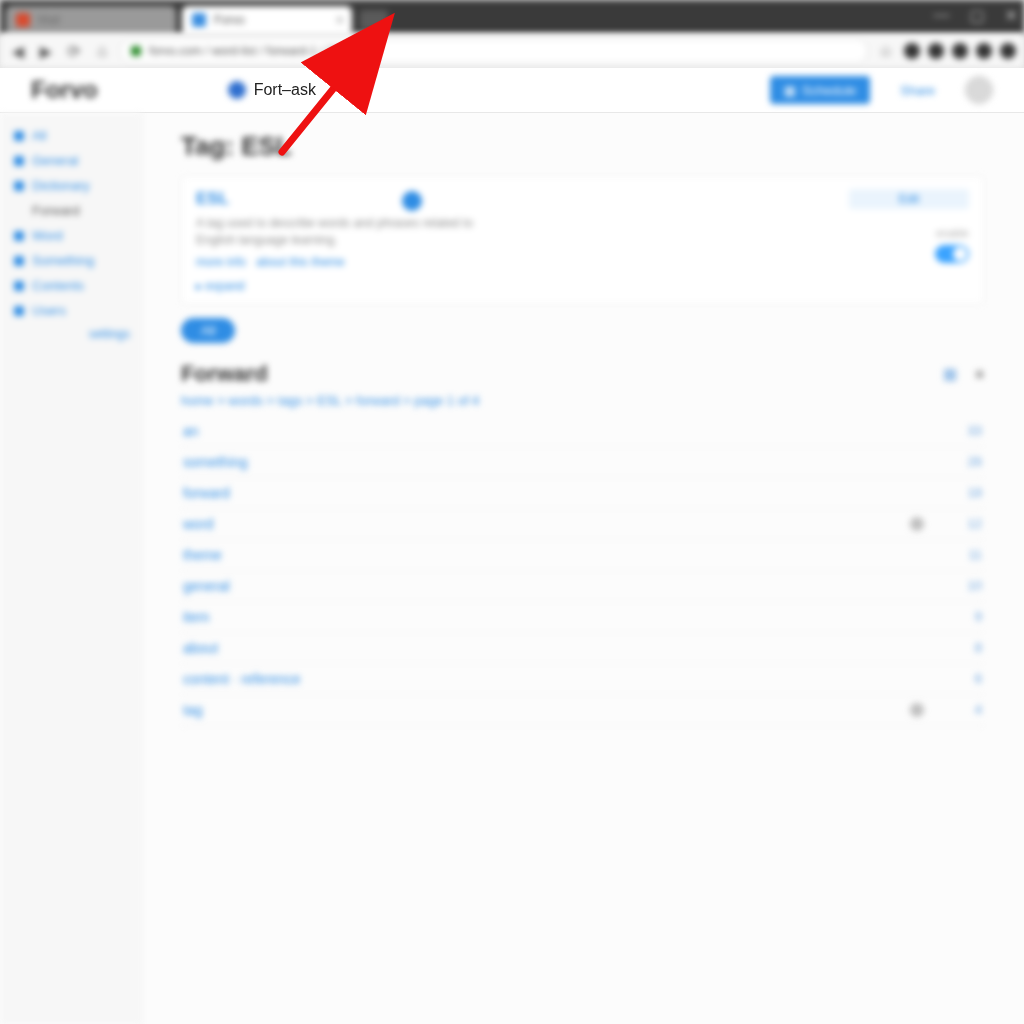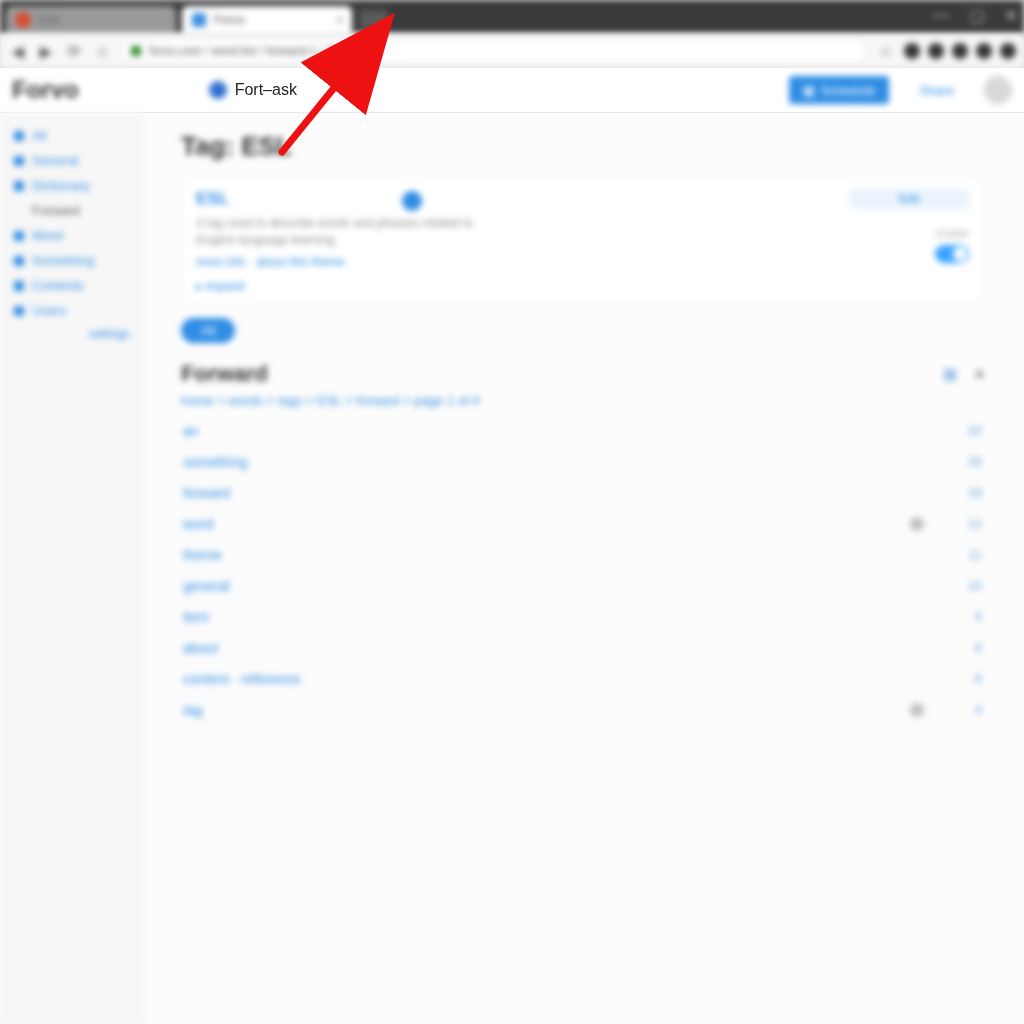--- a/index.html
+++ b/index.html
@@ -14,21 +14,21 @@
   .newtab{width:28px;height:20px;background:#5a5a5a;border-radius:3px;margin-left:2px;margin-bottom:4px}
   .win-controls{position:absolute;right:6px;top:6px;color:#ccc;font-size:16px;display:flex;gap:20px}
   .toolbar{height:34px;background:#f7f7f7;border-bottom:1px solid #d9d9d9;display:flex;align-items:center;padding:0 8px;gap:8px}
   .nav-ico{width:20px;height:20px;display:flex;align-items:center;justify-content:center;color:#555;font-size:16px}
   .omnibox{flex:1;height:24px;background:#fff;border:1px solid #ddd;border-radius:12px;display:flex;align-items:center;padding:0 10px;font-size:12px;color:#555}
   .lock{width:10px;height:10px;background:#2a8a2a;border-radius:2px;margin-right:8px}
   .ext{width:16px;height:16px;border-radius:50%;background:#333}
 
   
   .page{position:absolute;left:0;top:68px;right:0;bottom:0;background:#fcfcfc}
-  .topbar{height:44px;background:#fff;border-bottom:1px solid #e8e8e8;display:flex;align-items:center;padding:0 12px}
+  .topbar{height:44px;background:#fff;border-bottom:1px solid #e8e8e8;display:flex;align-items:center;padding:0 31px}
   .logo{font-size:24px;font-weight:bold;color:#2f2f2f}
   .lang{margin-left:130px;display:flex;align-items:center;gap:8px;font-size:16px;color:#222}
   .lang .flag{width:18px;height:18px;border-radius:50%;background:#2f6fcf}
   .top-actions{margin-left:auto;display:flex;align-items:center;gap:16px}
   .btn{height:28px;border-radius:4px;padding:0 14px;display:flex;align-items:center;font-size:13px}
   .btn.primary{background:#2f8de4;color:#fff}
   .btn.ghost{color:#2f8de4}
   .avatar{width:26px;height:26px;border-radius:50%;background:#d9d9d9;border:1px solid #c9c9c9}
 
   .body{display:flex;height:calc(100% - 44px)}

